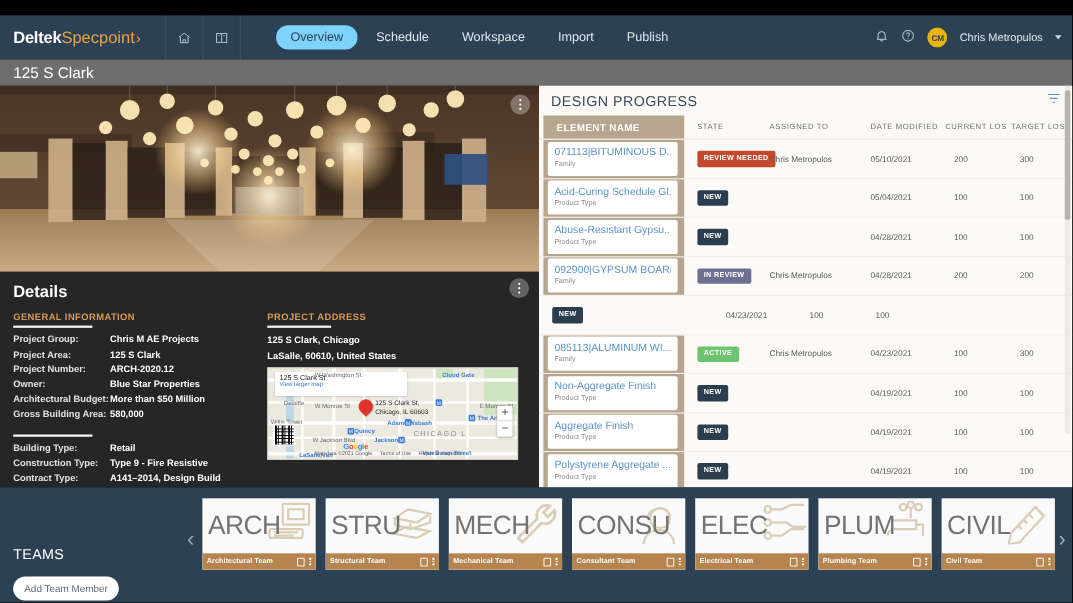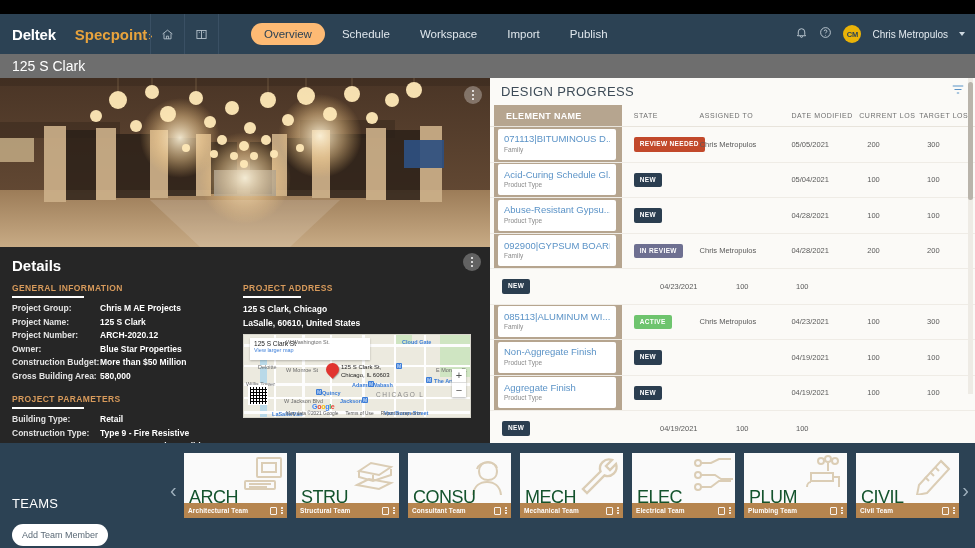--- a/index.html
+++ b/index.html
@@ -12,34 +12,34 @@
   }
   #app { position: relative; width: 975px; height: 548px; background: #000; overflow: hidden; }
 
   
   .topnav {
     position: absolute; left: 0; top: 14px; width: 975px; height: 40px;
     background: #2c4254; display: flex; align-items: center;
   }
   .brand { display: flex; align-items: baseline; padding-left: 12px; width: 150px; }
   .brand-deltek { font-size: 15px; font-weight: bold; color: #ffffff; letter-spacing: -.2px; }
-  .brand-spec { font-size: 15px; font-weight: bold; color: #e8a33d; margin-left: 19px; text-align: right; }
+  .brand-spec { font-size: 15px; font-weight: normal; color: #e8a33d; margin-left: 0; text-align: right; }
   .brand-chev { font-size: 13px; color: #e8a33d; margin-left: 1px; }
   .nav-div { width: 1px; height: 40px; background: #3a5064; }
   .nav-icon-btn {
     width: 33px; height: 40px; display: flex; align-items: center; justify-content: center;
     color: #b9c6d0;
   }
   .nav-icon-btn svg { display: block; }
   .nav-tabs { display: flex; align-items: center; margin-left: 32px; gap: 4px; }
   .nav-tab {
     font-size: 11.5px; color: #dfe6ec; padding: 5px 13px; border-radius: 11px;
     white-space: nowrap;
   }
-  .nav-tab.active { background: #fdba74; color: #2c4254; font-weight: normal; }
+  .nav-tab.active { background: #7dd3fc; color: #2c4254; font-weight: normal; }
   .nav-right {
     margin-left: auto; display: flex; align-items: center; gap: 11px; padding-right: 10px;
   }
   .avatar {
     width: 18px; height: 18px; border-radius: 50%; background: #eab308; color: #2c4254;
     font-size: 7.5px; font-weight: bold; display: flex; align-items: center; justify-content: center;
     letter-spacing: -.2px;
   }
   .user-name { font-size: 10px; color: #e4ebf0; }
   .caret-down {
@@ -229,21 +229,21 @@
     color: #5b6a77; font-size: 9px; display: flex; align-items: center; justify-content: center;
   }
   .teams-arrow {
     position: absolute; top: 37px; color: #9fb0bd; font-size: 20px; line-height: 1; font-weight: 300;
   }
   .arrow-left { left: 170px; }
   .arrow-right { right: 6px; }
   .cards { position: absolute; left: 184px; top: 10px; display: flex; gap: 9px; }
   .tcard { width: 103px; height: 65px; background: #fafafa; position: relative; overflow: hidden; }
   .tcard-abbr {
-    position: absolute; left: 5px; bottom: 12px; font-size: 18px; color: #14532d;
+    position: absolute; left: 5px; bottom: 28px; font-size: 24px; color: #737373;
     letter-spacing: -.5px; line-height: 1; font-weight: normal;
   }
   .tcard-art { position: absolute; right: 2px; top: 2px; opacity: .55; }
   .tcard-foot {
     position: absolute; left: 0; right: 0; bottom: 0; height: 15px; background: #b6854f;
     display: flex; align-items: center; padding: 0 4px;
   }
   .tcard-name { font-size: 6.5px; color: #ffffff; font-weight: bold; letter-spacing: .1px; }
   .tcard-acts { margin-left: auto; display: flex; align-items: center; gap: 4px; }
   .mini-doc { width: 7px; height: 8px; border: 1px solid #ffffff; border-radius: 1px; opacity: .9; }
@@ -419,43 +419,42 @@
       <div class="details-body">
         <div class="details-left">
           <div class="sec-label">GENERAL INFORMATION</div>
           <div class="sec-rule"></div>
 
           <div class="kv">
             <div class="kv-k">Project Group:</div>
             <div class="kv-v">Chris M AE Projects</div>
           </div>
           <div class="kv">
-            <div class="kv-k">Project Name:</div>
+            <div class="kv-k">Project Area:</div>
             <div class="kv-v">125 S Clark</div>
           </div>
           <div class="kv">
             <div class="kv-k">Project Number:</div>
             <div class="kv-v">ARCH-2020.12</div>
           </div>
           <div class="kv">
             <div class="kv-k">Owner:</div>
             <div class="kv-v">Blue Star Properties</div>
           </div>
           <div class="kv">
-            <div class="kv-k">Construction Budget:</div>
+            <div class="kv-k">Architectural Budget:</div>
             <div class="kv-v">More than $50 Million</div>
           </div>
           <div class="kv">
             <div class="kv-k">Gross Building Area:</div>
             <div class="kv-v">580,000</div>
           </div>
 
           <div class="gap"></div>
 
-          <div class="sec-label">PROJECT PARAMETERS</div>
           <div class="sec-rule"></div>
 
           <div class="kv">
             <div class="kv-k">Building Type:</div>
             <div class="kv-v">Retail</div>
           </div>
           <div class="kv">
             <div class="kv-k">Construction Type:</div>
             <div class="kv-v">Type 9 - Fire Resistive</div>
           </div>
@@ -571,21 +570,21 @@
           <div class="cell-name">
             <div class="name-card">
               <div class="name-main">071113|BITUMINOUS D...</div>
               <div class="name-sub">Family</div>
             </div>
           </div>
           <div class="cell-state">
             <span class="badge" style="background: rgb(194, 73, 43);">REVIEW NEEDED</span>
           </div>
           <div class="cell-assigned">Chris Metropulos</div>
-          <div class="cell-date">05/05/2021</div>
+          <div class="cell-date">05/10/2021</div>
           <div class="cell-clos">200</div>
           <div class="cell-tlos">300</div>
         </div>
         <div class="row">
           <div class="cell-name">
             <div class="name-card">
               <div class="name-main">Acid-Curing Schedule Gl...</div>
               <div class="name-sub">Product Type</div>
             </div>
           </div>
@@ -675,20 +674,26 @@
           </div>
           <div class="cell-state">
             <span class="badge" style="background: rgb(43, 62, 80);">NEW</span>
           </div>
           <div class="cell-assigned"></div>
           <div class="cell-date">04/19/2021</div>
           <div class="cell-clos">100</div>
           <div class="cell-tlos">100</div>
         </div>
         <div class="row">
+          <div class="cell-name">
+            <div class="name-card">
+              <div class="name-main">Polystyrene Aggregate ...</div>
+              <div class="name-sub">Product Type</div>
+            </div>
+          </div>
           <div class="cell-state">
             <span class="badge" style="background: rgb(43, 62, 80);">NEW</span>
           </div>
           <div class="cell-assigned"></div>
           <div class="cell-date">04/19/2021</div>
           <div class="cell-clos">100</div>
           <div class="cell-tlos">100</div>
         </div>
       </div>
     <div class="dp-scroll">
@@ -737,45 +742,45 @@
               <div class="mini-doc"></div>
               <div class="mini-kebab">
                 <i></i>
                 <i></i>
                 <i></i>
               </div>
             </div>
           </div>
         </div>
         <div class="tcard">
+          <div class="tcard-art"><svg width="44" height="40" viewBox="0 0 44 40" fill="none" stroke="#c2a97e" stroke-width="2.4" stroke-linecap="round">
+              <path d="M35 5a9 9 0 00-11.5 11.5L6 34l4 4 17.5-17.5A9 9 0 0039 9l-6 6-4-4z"></path>
+            </svg></div>
+          <div class="tcard-abbr">MECH</div>
+          <div class="tcard-foot">
+            <div class="tcard-name">Mechanical Team</div>
+            <div class="tcard-acts">
+              <div class="mini-doc"></div>
+              <div class="mini-kebab">
+                <i></i>
+                <i></i>
+                <i></i>
+              </div>
+            </div>
+          </div>
+        </div>
+        <div class="tcard">
           <div class="tcard-art"><svg width="44" height="40" viewBox="0 0 44 40" fill="none" stroke="#c2a97e" stroke-width="2">
               <path d="M14 16a9 9 0 1118 0c0 6-4 9-9 9s-9-3-9-9z"></path>
               <path d="M12 14c2-8 18-9 20-1"></path>
               <path d="M8 40c1-9 7-13 14-13s13 4 14 13"></path>
             </svg></div>
           <div class="tcard-abbr">CONSU</div>
           <div class="tcard-foot">
             <div class="tcard-name">Consultant Team</div>
-            <div class="tcard-acts">
-              <div class="mini-doc"></div>
-              <div class="mini-kebab">
-                <i></i>
-                <i></i>
-                <i></i>
-              </div>
-            </div>
-          </div>
-        </div>
-        <div class="tcard">
-          <div class="tcard-art"><svg width="44" height="40" viewBox="0 0 44 40" fill="none" stroke="#c2a97e" stroke-width="2.4" stroke-linecap="round">
-              <path d="M35 5a9 9 0 00-11.5 11.5L6 34l4 4 17.5-17.5A9 9 0 0039 9l-6 6-4-4z"></path>
-            </svg></div>
-          <div class="tcard-abbr">MECH</div>
-          <div class="tcard-foot">
-            <div class="tcard-name">Mechanical Team</div>
             <div class="tcard-acts">
               <div class="mini-doc"></div>
               <div class="mini-kebab">
                 <i></i>
                 <i></i>
                 <i></i>
               </div>
             </div>
           </div>
         </div>

